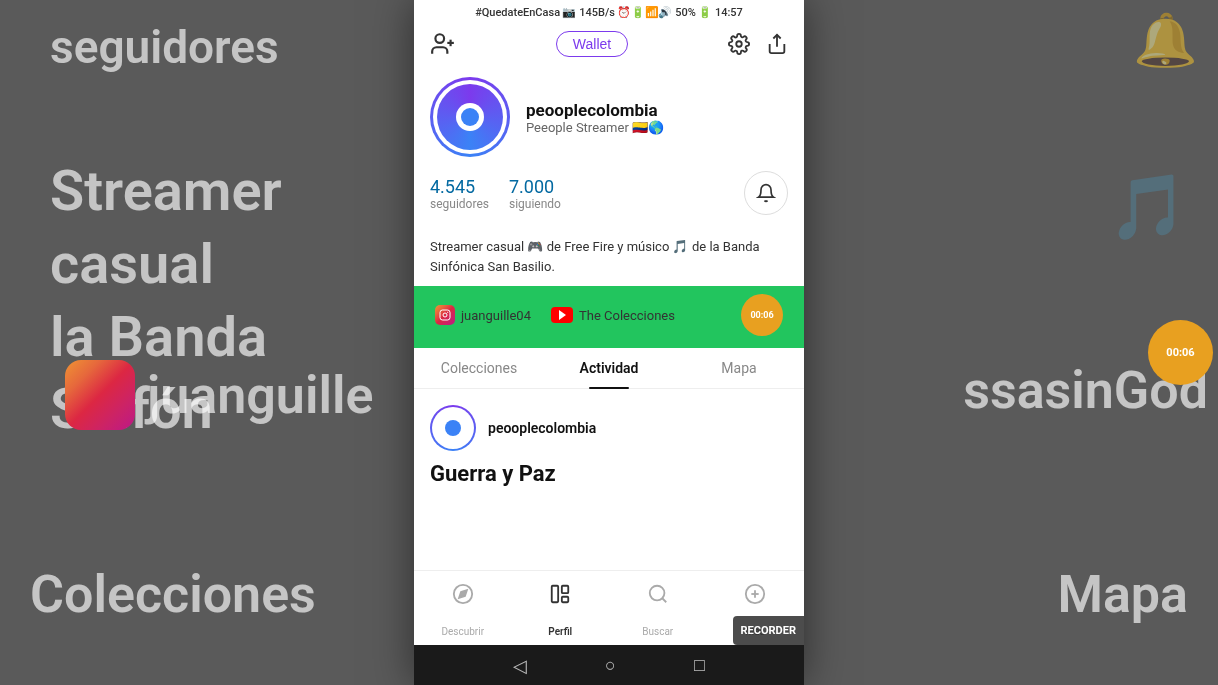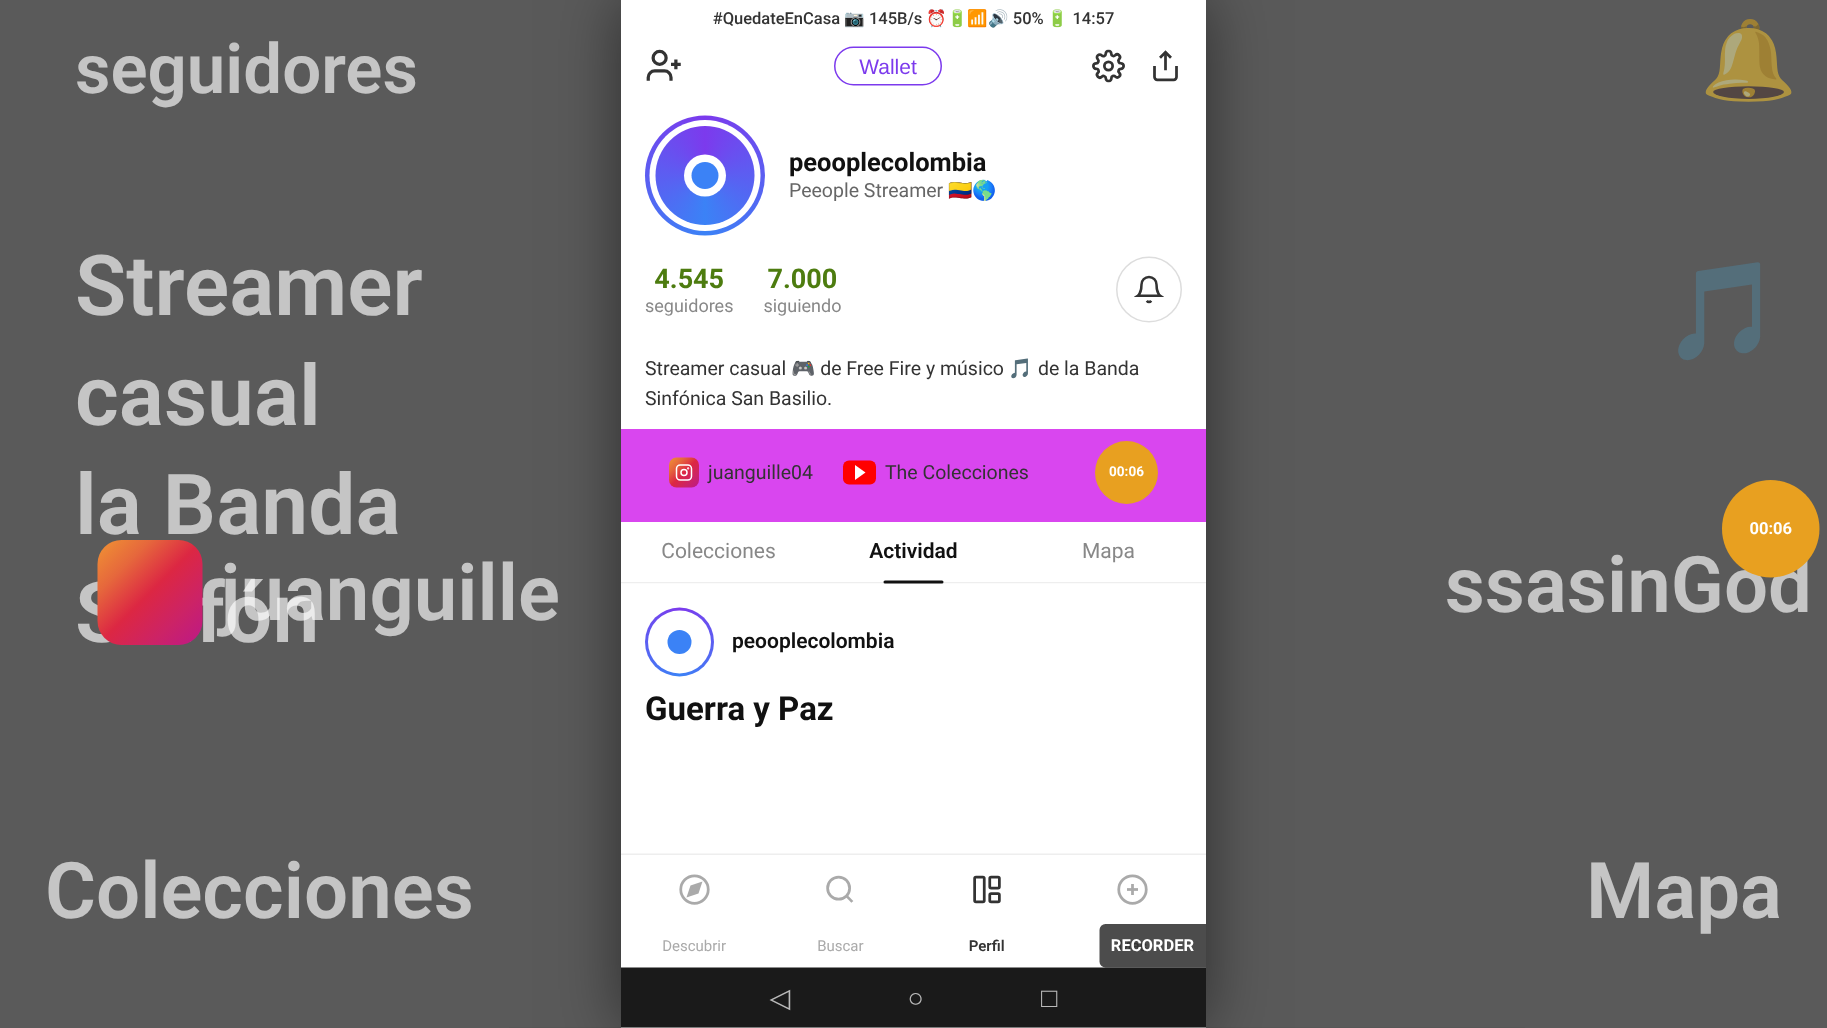--- a/index.html
+++ b/index.html
@@ -275,23 +275,22 @@
       gap: 20px;
     }
 
     .stat-item {
       display: flex;
       flex-direction: column;
     }
 
     .stat-number {
       font-size: 18px;
-      font-weight: 700;
-      color: #4d7c0f;
-      text-align: center;
+      font-weight: 400;
+      color: #0369a1;
     }
 
     .stat-label {
       font-size: 12px;
       color: #888;
     }
 
     .bell-btn {
       margin-left: auto;
       width: 44px;
@@ -313,22 +312,22 @@
     }
 
     .bio-text {
       font-size: 13px;
       color: #333;
       line-height: 1.5;
     }
 
     
     .social-links {
-      padding: 8px 32px 12px;
-      background: #d946ef;
+      padding: 8px 21px 12px;
+      background: #22c55e;
       display: flex;
       gap: 20px;
       align-items: center;
     }
 
     .social-link {
       display: flex;
       align-items: center;
       gap: 6px;
       font-size: 13px;
@@ -694,37 +693,37 @@
     <div class="nav-item">
       <span class="nav-icon">
         <svg width="22" height="22" viewBox="0 0 24 24" fill="none" stroke="#aaa" stroke-width="2">
           <circle cx="12" cy="12" r="10"></circle>
           <polygon points="16.24,7.76 14.12,14.12 7.76,16.24 9.88,9.88" fill="#aaa"></polygon>
         </svg>
       </span>
       <span class="nav-label">Descubrir</span>
     </div>
     <div class="nav-item">
-      <span class="nav-icon">
-        <svg width="22" height="22" viewBox="0 0 24 24" fill="none" stroke="#aaa" stroke-width="2">
-          <circle cx="11" cy="11" r="8"></circle>
-          <line x1="21" y1="21" x2="16.65" y2="16.65"></line>
-        </svg>
-      </span>
-      <span class="nav-label">Buscar</span>
-    </div>
-    <div class="nav-item">
       <span class="nav-icon active">
         <svg width="22" height="22" viewBox="0 0 24 24" fill="none" stroke="#333" stroke-width="2">
           <rect x="3" y="3" width="7" height="18" rx="1"></rect>
           <rect x="14" y="3" width="7" height="8" rx="1"></rect>
           <rect x="14" y="15" width="7" height="6" rx="1"></rect>
         </svg>
       </span>
       <span class="nav-label active">Perfil</span>
+    </div>
+    <div class="nav-item">
+      <span class="nav-icon">
+        <svg width="22" height="22" viewBox="0 0 24 24" fill="none" stroke="#aaa" stroke-width="2">
+          <circle cx="11" cy="11" r="8"></circle>
+          <line x1="21" y1="21" x2="16.65" y2="16.65"></line>
+        </svg>
+      </span>
+      <span class="nav-label">Buscar</span>
     </div>
     <div class="nav-item">
       <span class="nav-icon">
         <svg width="22" height="22" viewBox="0 0 24 24" fill="none" stroke="#aaa" stroke-width="2">
           <circle cx="12" cy="12" r="10"></circle>
           <line x1="12" y1="8" x2="12" y2="16"></line>
           <line x1="8" y1="12" x2="16" y2="12"></line>
         </svg>
       </span>
       <span class="nav-label">Más</span>

